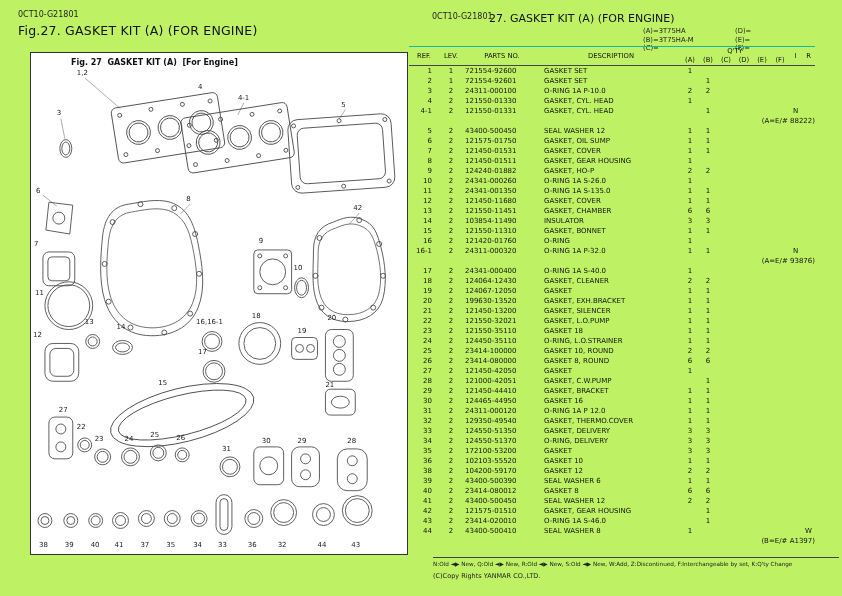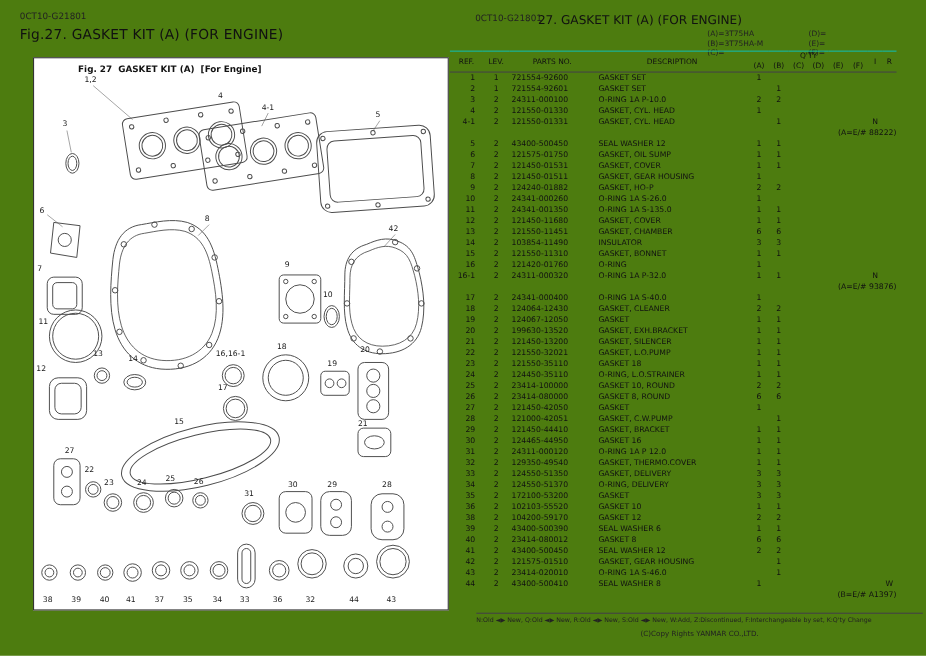--- a/index.html
+++ b/index.html
@@ -1,18 +1,18 @@
 <!DOCTYPE html>
 <html><head>
 <meta charset="utf-8">
 <style>
   *{box-sizing:border-box;margin:0;padding:0;}
   html,body{width:842px;height:596px;}
   body{font-family:"DejaVu Sans","Liberation Sans",sans-serif;background:#fff;color:#111;overflow:hidden;}
-  .page{position:relative;width:842px;height:596px;background:#4d7c0f;text-decoration:underline;}
+  .page{position:relative;width:842px;height:596px;background:#bef264;text-decoration:underline;}
 
   
   .doc-code-left{position:absolute;left:18px;top:10px;font-size:8px;color:#222;}
   .fig-title{position:absolute;left:18px;top:23px;font-size:12.5px;color:#111;letter-spacing:.2px;}
   .fig-box{position:absolute;left:30px;top:52px;width:378px;height:503px;border:1px solid #333;background:#fff;overflow:hidden;}
   .fig-label{position:absolute;left:9px;top:5px;font-size:8px;font-weight:bold;color:#111;z-index:2;white-space:pre;padding-left:31px;}
   #gasket-svg{position:absolute;left:0;top:0;width:100%;height:100%;}
   #gasket-svg *{fill:none;stroke:#4d4d4d;stroke-width:0.9;}
   #gasket-svg .leader{stroke:#777;stroke-width:0.6;}
   #gasket-svg text{fill:#1a1a1a;stroke:none;font-size:7px;font-family:"DejaVu Sans",sans-serif;}
@@ -29,21 +29,21 @@
   .c-ref{width:30px;}  td.c-ref{text-align:right;padding-right:7px;}
   .c-lev{width:24px;}  td.c-lev{text-align:center;}
   .c-pn{width:78px;}   td.c-pn{text-align:left;padding-left:2px;}
   .c-desc{width:140px;}td.c-desc{text-align:left;padding-left:3px;}
   .c-q{width:18px;}    td.c-q{text-align:center;}
   .c-i{width:13px;}    td.c-i{text-align:center;}
   .c-r{width:13px;}    td.c-r{text-align:center;}
   td.note{text-align:right;padding-left:4px;}
   .footer-rule{position:absolute;left:433px;top:557px;width:406px;border-top:1px solid #444;}
   .footer-codes{position:absolute;left:433px;top:561px;font-size:5.7px;color:#222;white-space:nowrap;}
-  .copyright{position:absolute;left:433px;top:572px;width:406px;text-align:center;font-size:6.5px;color:#222;}
+  .copyright{position:absolute;left:433px;top:572px;width:406px;text-align:left;font-size:6.5px;color:#222;}
 </style>
 </head>
 <body>
 
 <div class="page">
 
   <div class="doc-code-left">0CT10-G21801</div>
   <div class="fig-title">Fig.27.  GASKET KIT (A) (FOR ENGINE)</div>
 
   <div class="fig-box">

